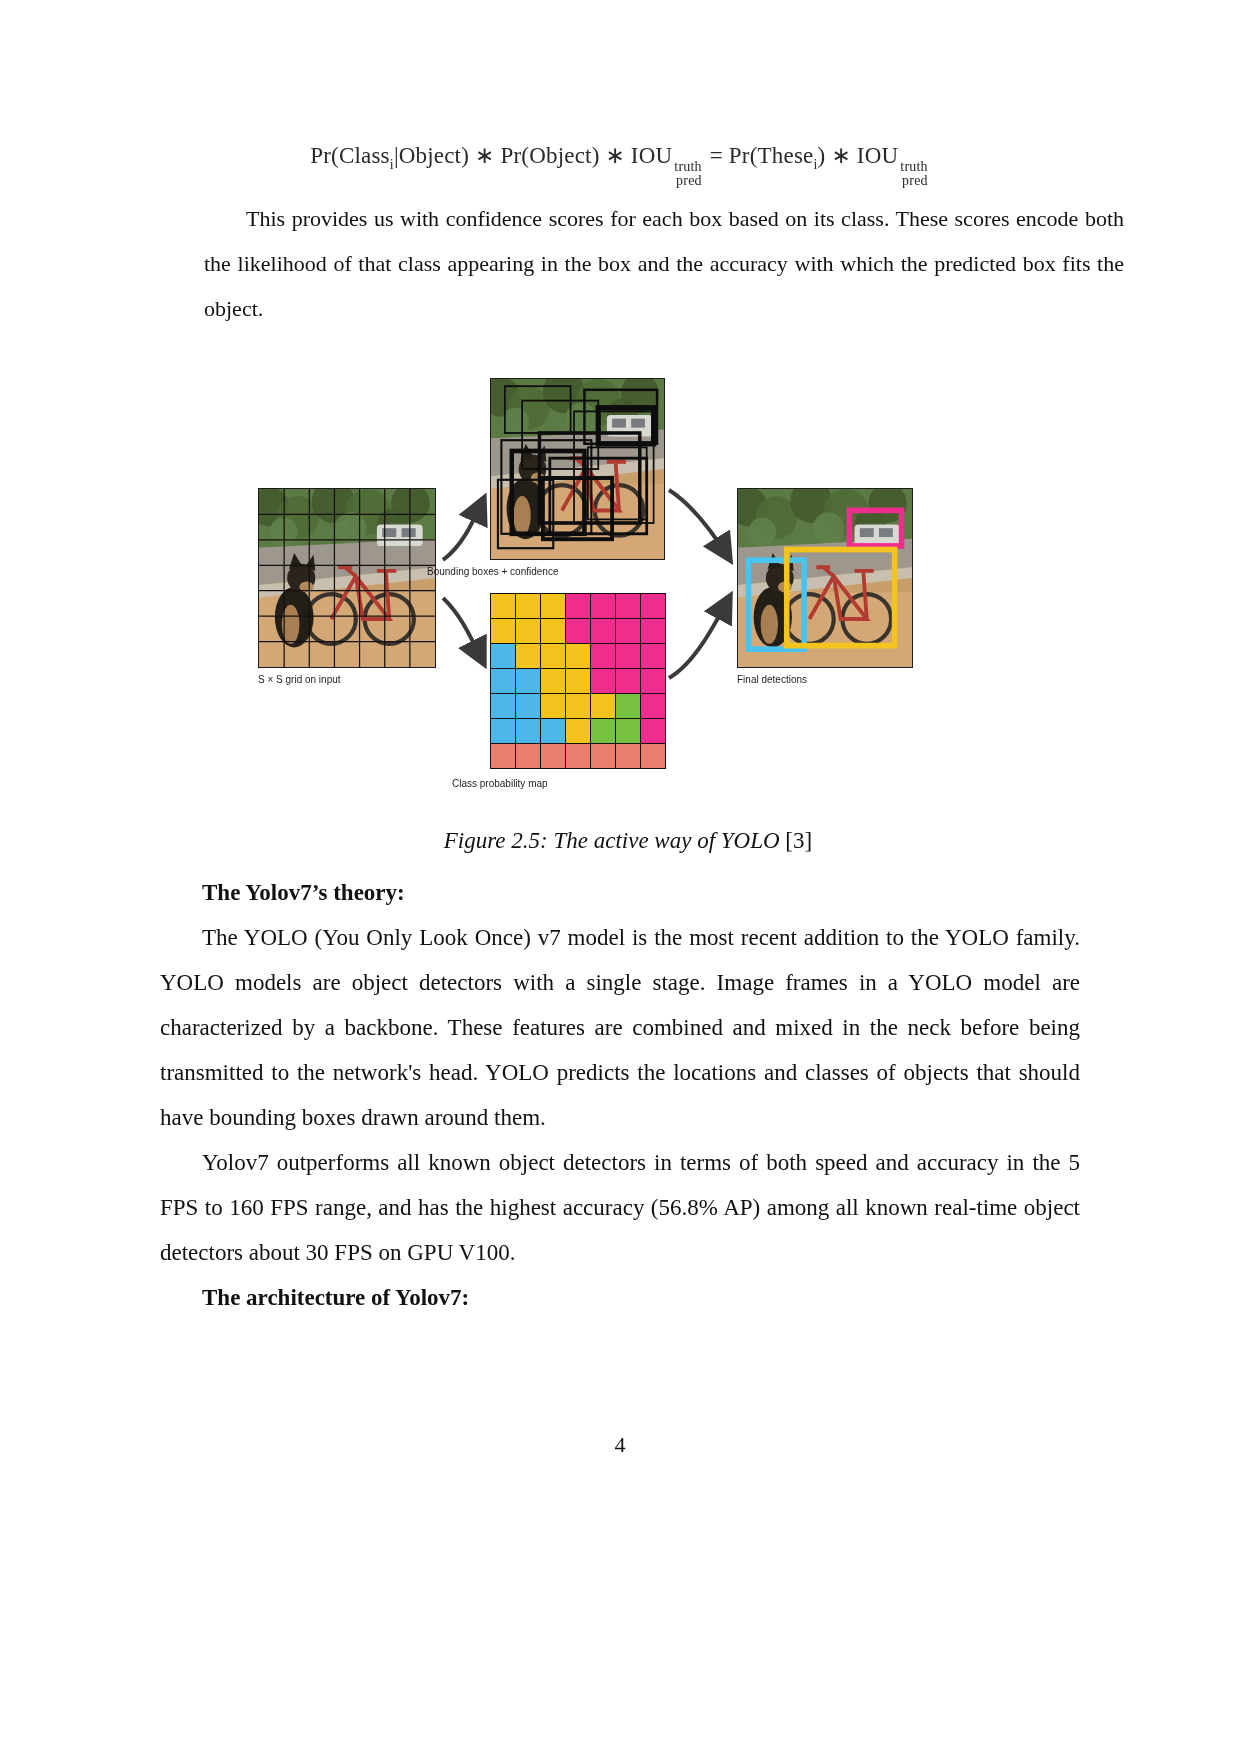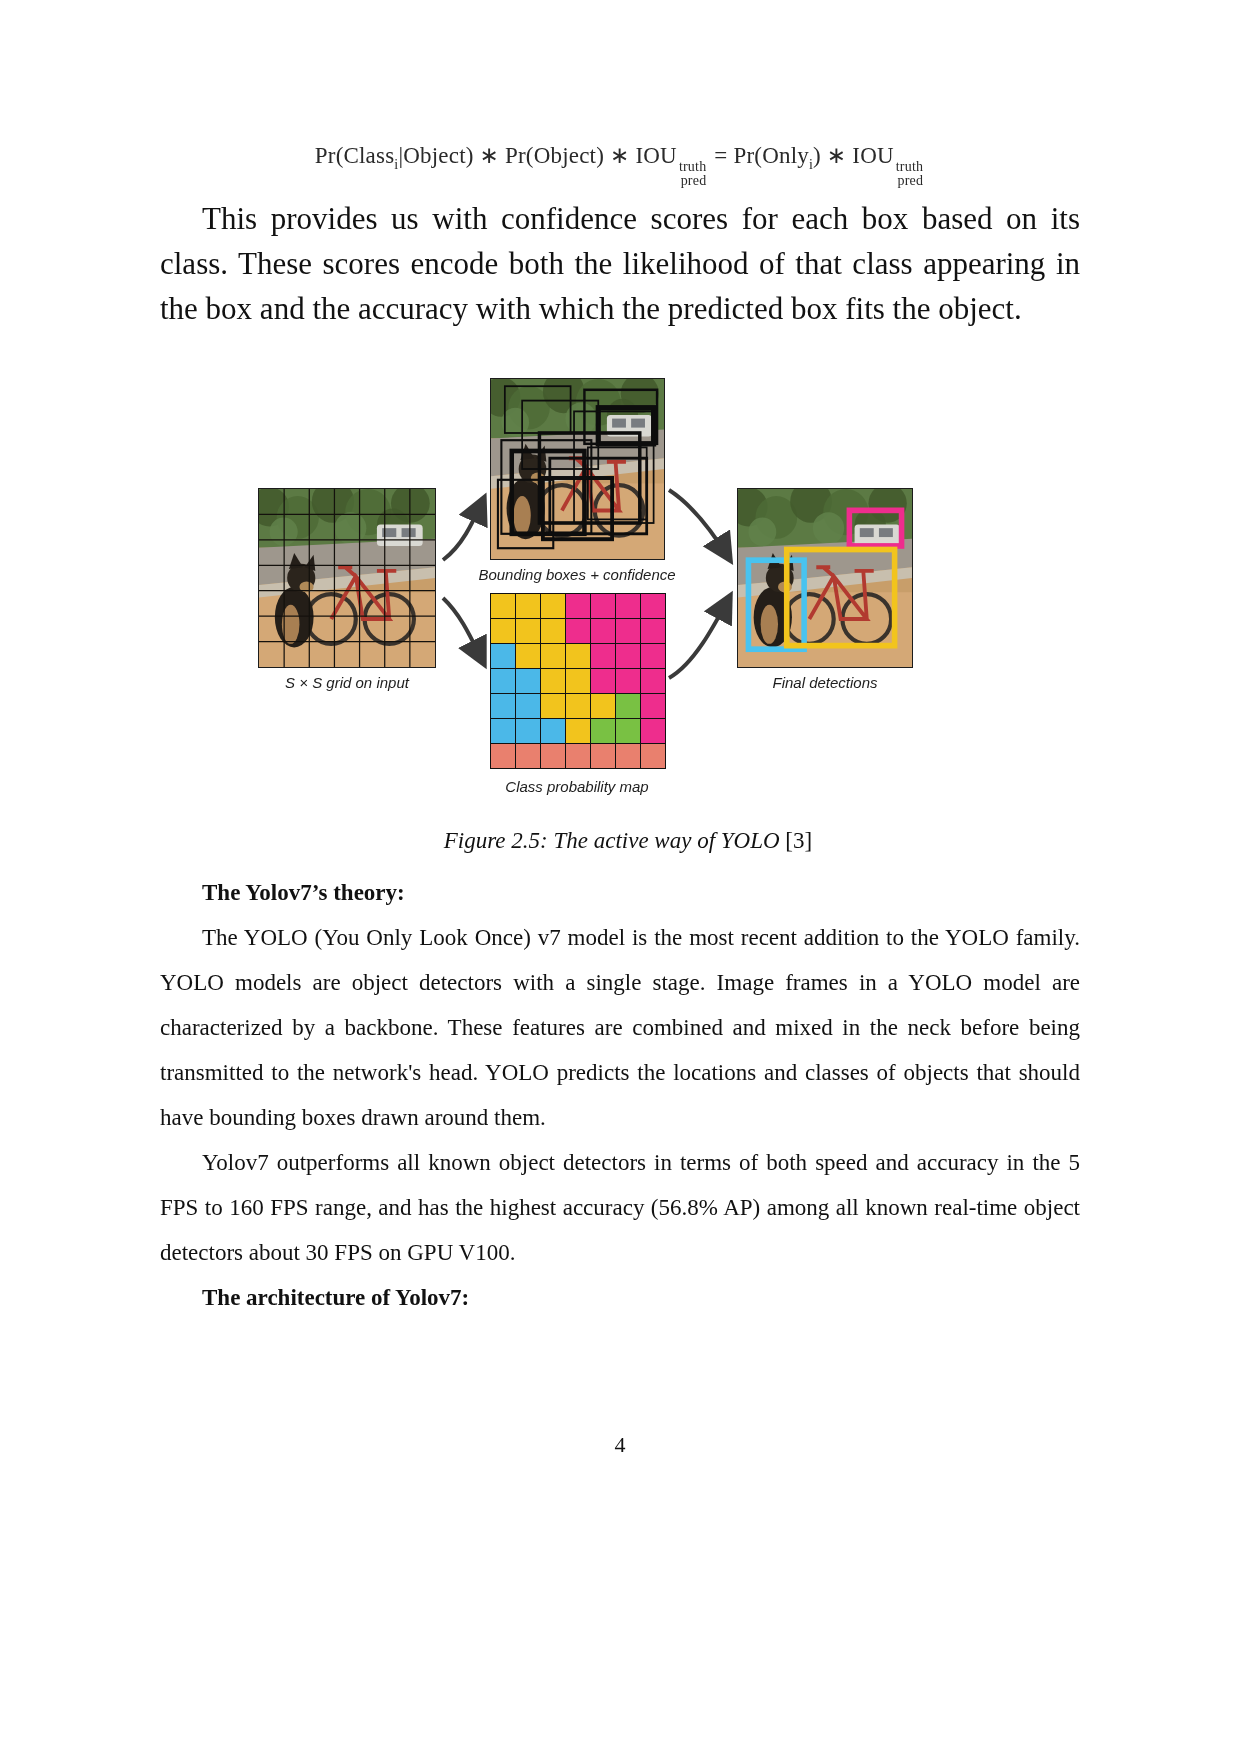--- a/index.html
+++ b/index.html
@@ -13,32 +13,32 @@
     position:absolute; top:142px; left:0; width:100%;
     text-align:center; font-size:23px; color:#2a2a2a; letter-spacing:0.2px;
   }
   .formula sub { font-size:14px; }
   .formula .ss {
     display:inline-flex; flex-direction:column; vertical-align:-0.55em;
     font-size:14px; line-height:1.05; text-align:right; margin-left:2px; margin-right:2px;
   }
   
   .para {
-    position:absolute; font-size:31px; line-height:45px; text-align:justify; color:#111;
+    position:absolute; font-size:22px; line-height:45px; text-align:justify; color:#111;margin-left:44px;
   }
   #para1 { top:196px; left:160px; width:920px; text-indent:42px; }
   
   .figure {
     position:absolute; top:378px; left:160px; width:920px; height:430px;
     font-family:"Liberation Sans", sans-serif;
   }
   .photo { position:absolute; border:1px solid #1c1c1c; background:#c89e6a; }
   .photo svg { display:block; width:100%; height:100%; }
   .fig-label {
-    position:absolute; font-size:15px; color:#1e1e1e; text-align:center; line-height:1.2;font-style:italic;
+    position:absolute; font-size:10px; color:#1e1e1e; line-height:1.2;
   }
   .probmap {
     position:absolute; left:330px; top:215px; width:176px; height:176px;
     display:grid; gap:1px; background:#111; border:1px solid #111;
   }
   
   .caption {
     position:absolute; top:828px; left:8px; width:100%; text-align:center;
     font-size:23px; color:#111;
   }
@@ -58,21 +58,21 @@
 </style>
 </head>
 <body>
 
 <div class="page">
 
   <div class="formula">
     <span><span>Pr(Class</span><sub>i</sub><span>|Object) ∗ Pr(Object) ∗ IOU</span><span class="ss">
           <span>truth</span>
           <span>pred</span>
-        </span><span> = Pr(Only</span><sub>i</sub><span>) ∗ IOU</span><span class="ss">
+        </span><span> = Pr(These</span><sub>i</sub><span>) ∗ IOU</span><span class="ss">
           <span>truth</span>
           <span>pred</span>
         </span></span>
   </div>
 
   <p class="para" id="para1">This provides us with confidence scores for each box based on its class. These scores encode both the likelihood of that class appearing in the box and the accuracy with which the predicted box fits the object.</p>
 
   <figure class="figure">
 
     <svg id="arrows-svg" width="920" height="430" style="position:absolute;left:0;top:0;pointer-events:none;overflow:visible">

